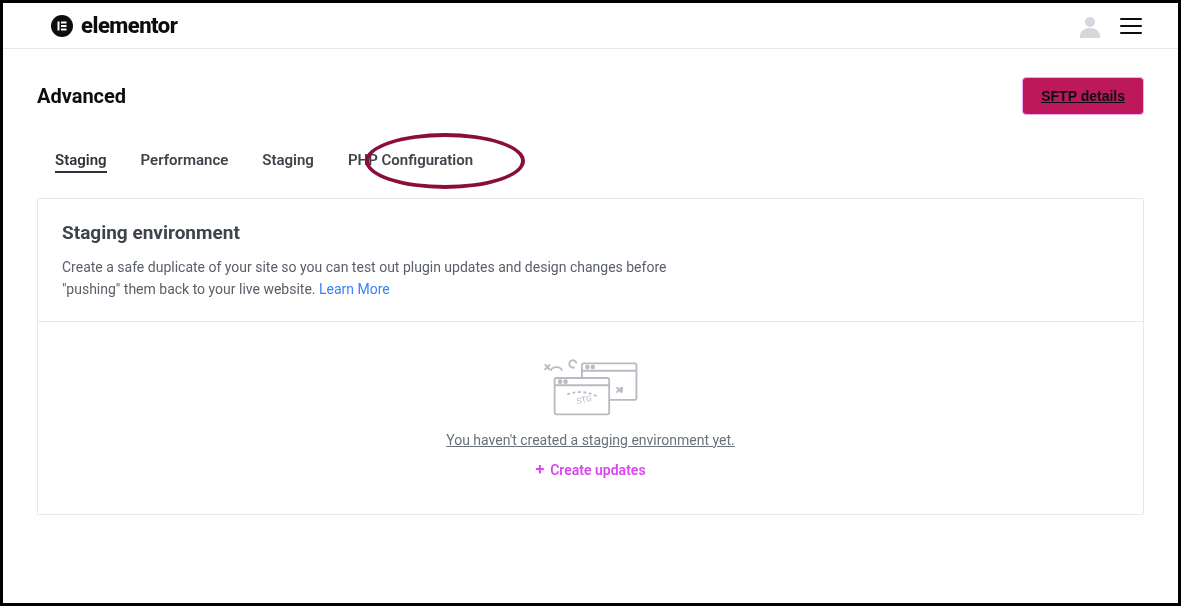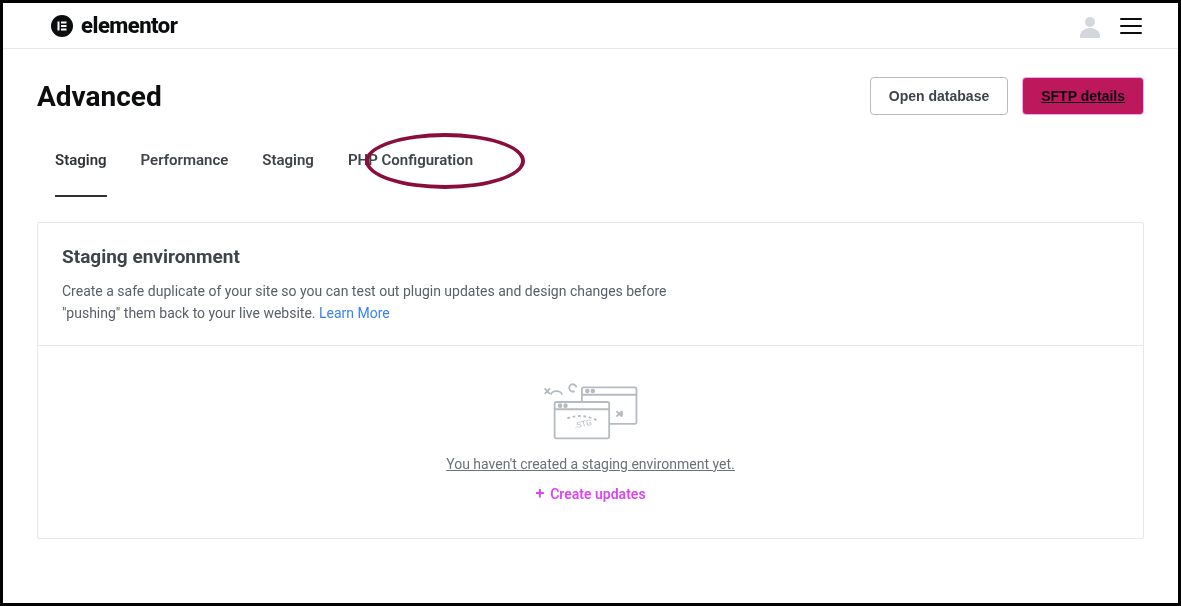--- a/index.html
+++ b/index.html
@@ -53,21 +53,21 @@
     display: block; height: 2px; background: #0c0d0e; border-radius: 1px;
   }
   .content {
     padding: 28px 34px 20px 34px;
   }
   .header-row {
     display: flex; justify-content: space-between; align-items: center;
     margin-bottom: 36px;
   }
   .page-title {
-    font-size: 28px;
+    font-size: 20px;
     font-weight: 700;
     color: #0c0d0e;
     text-align: right;
   }
   .header-actions { display: flex; gap: 14px; }
   .btn {
     font-size: 14px;
     font-weight: 600;
     padding: 10px 18px;
     border-radius: 4px;
@@ -88,21 +88,21 @@
     display: flex;
     gap: 34px;
     border-bottom: 1px solid transparent;
     padding-left: 18px;
     position: relative;
   }
   .tab {
     font-size: 15px;
     font-weight: 600;
     color: #3f444b;
-    padding-bottom: 26px;
+    padding-bottom: 2px;
     cursor: pointer;
   }
   .tab.active {
     color: #2f3337;
     border-bottom: 2px solid #2f3337;
   }
   .tab-highlight {
     position: absolute;
     border: 4px solid #8a0d3c;
     border-radius: 50%;
@@ -191,21 +191,20 @@
         <span></span>
     </div>
   </div>
 </div>
 
 <div class="content">
 
   <div class="header-row">
     <h1 class="page-title">Advanced</h1>
     <div class="header-actions">
-      <button class="btn btn-outline">Open database</button>
       <button class="btn btn-pink">SFTP details</button>
     </div>
   </div>
 
   <div class="tabs">
     <div class="tab active">Staging</div>
     <div class="tab">Performance</div>
     <div class="tab">Staging</div>
     <div class="tab">PHP Configuration</div>
     <div class="tab-highlight"></div>

